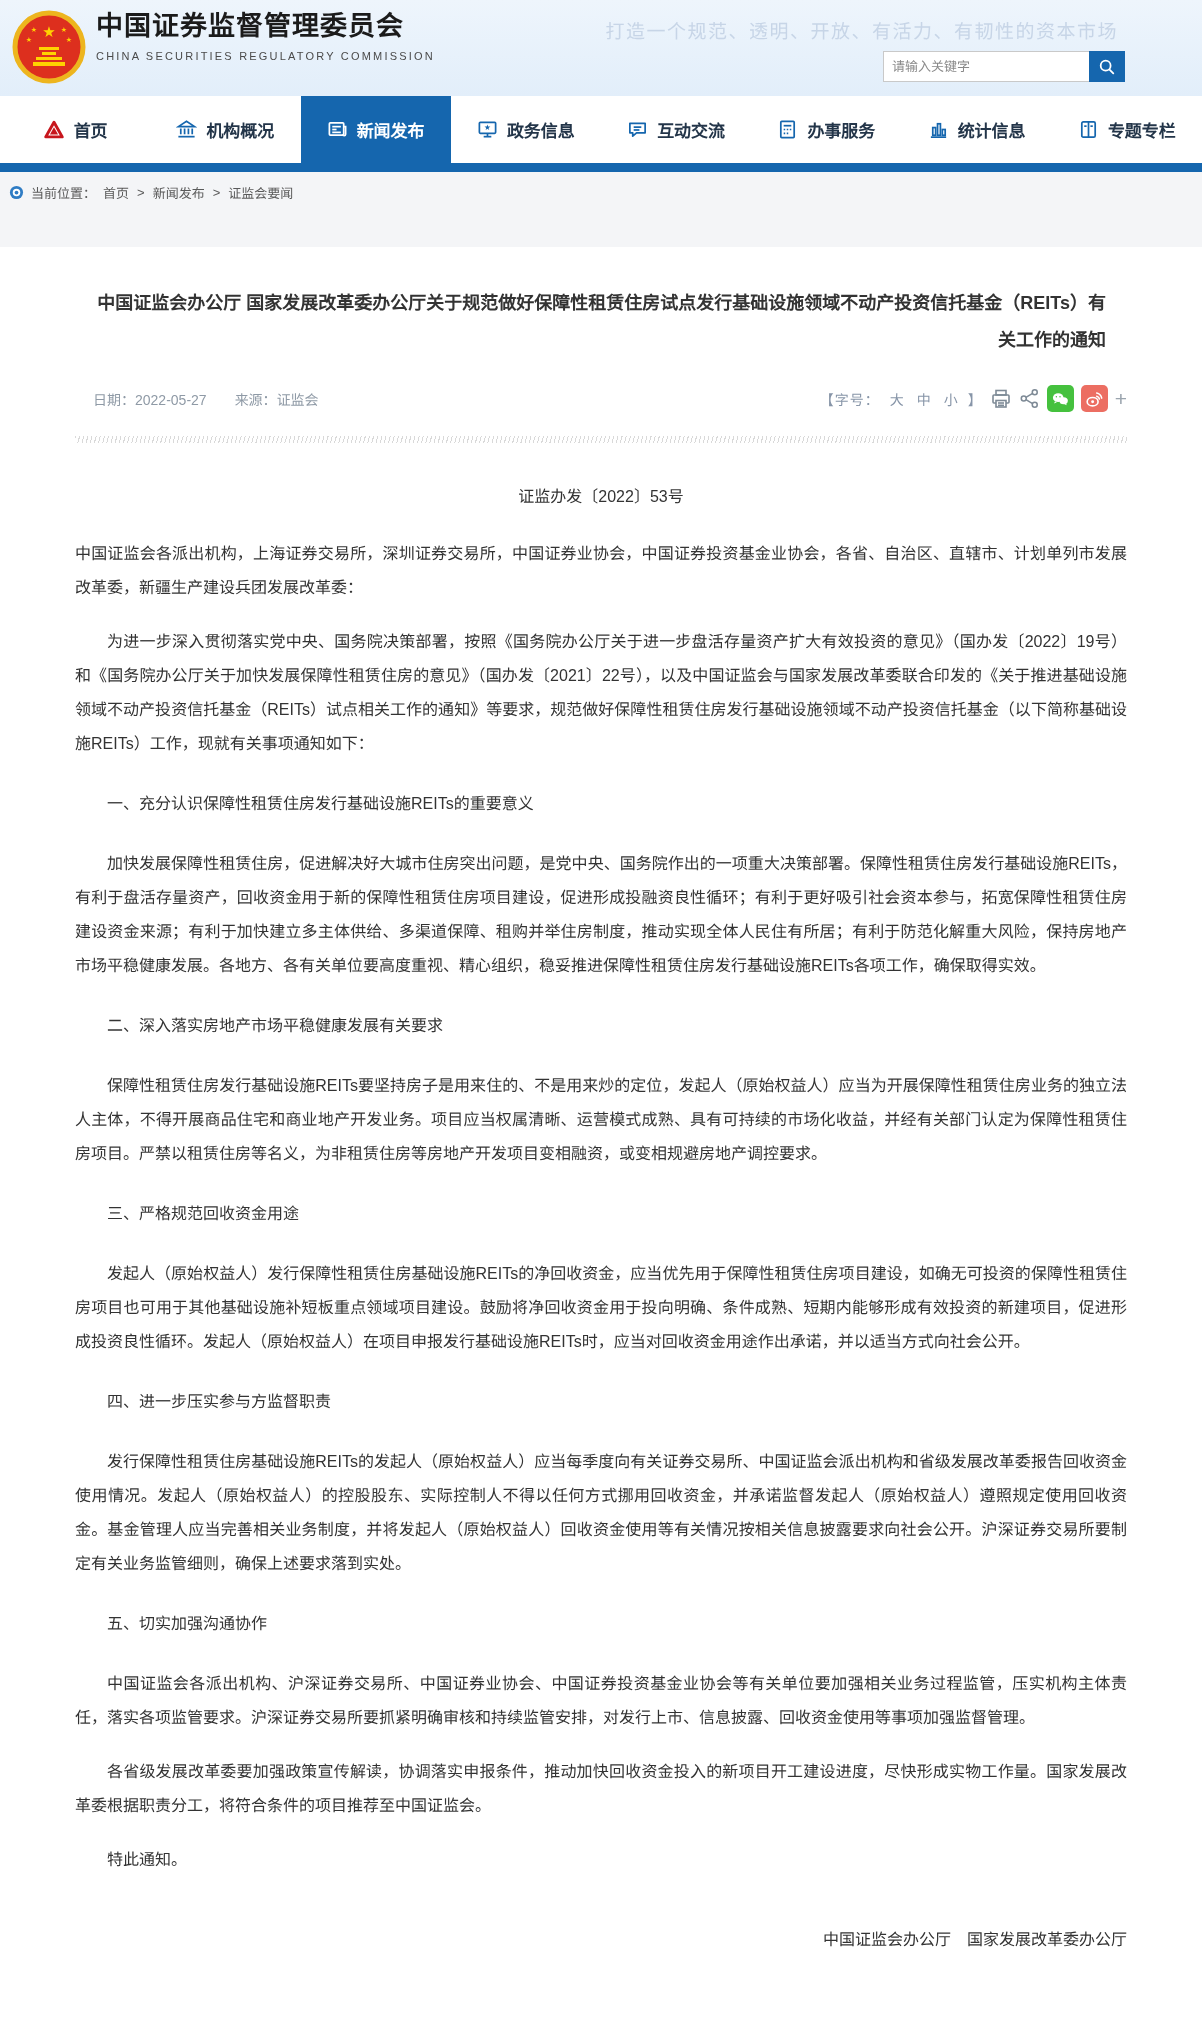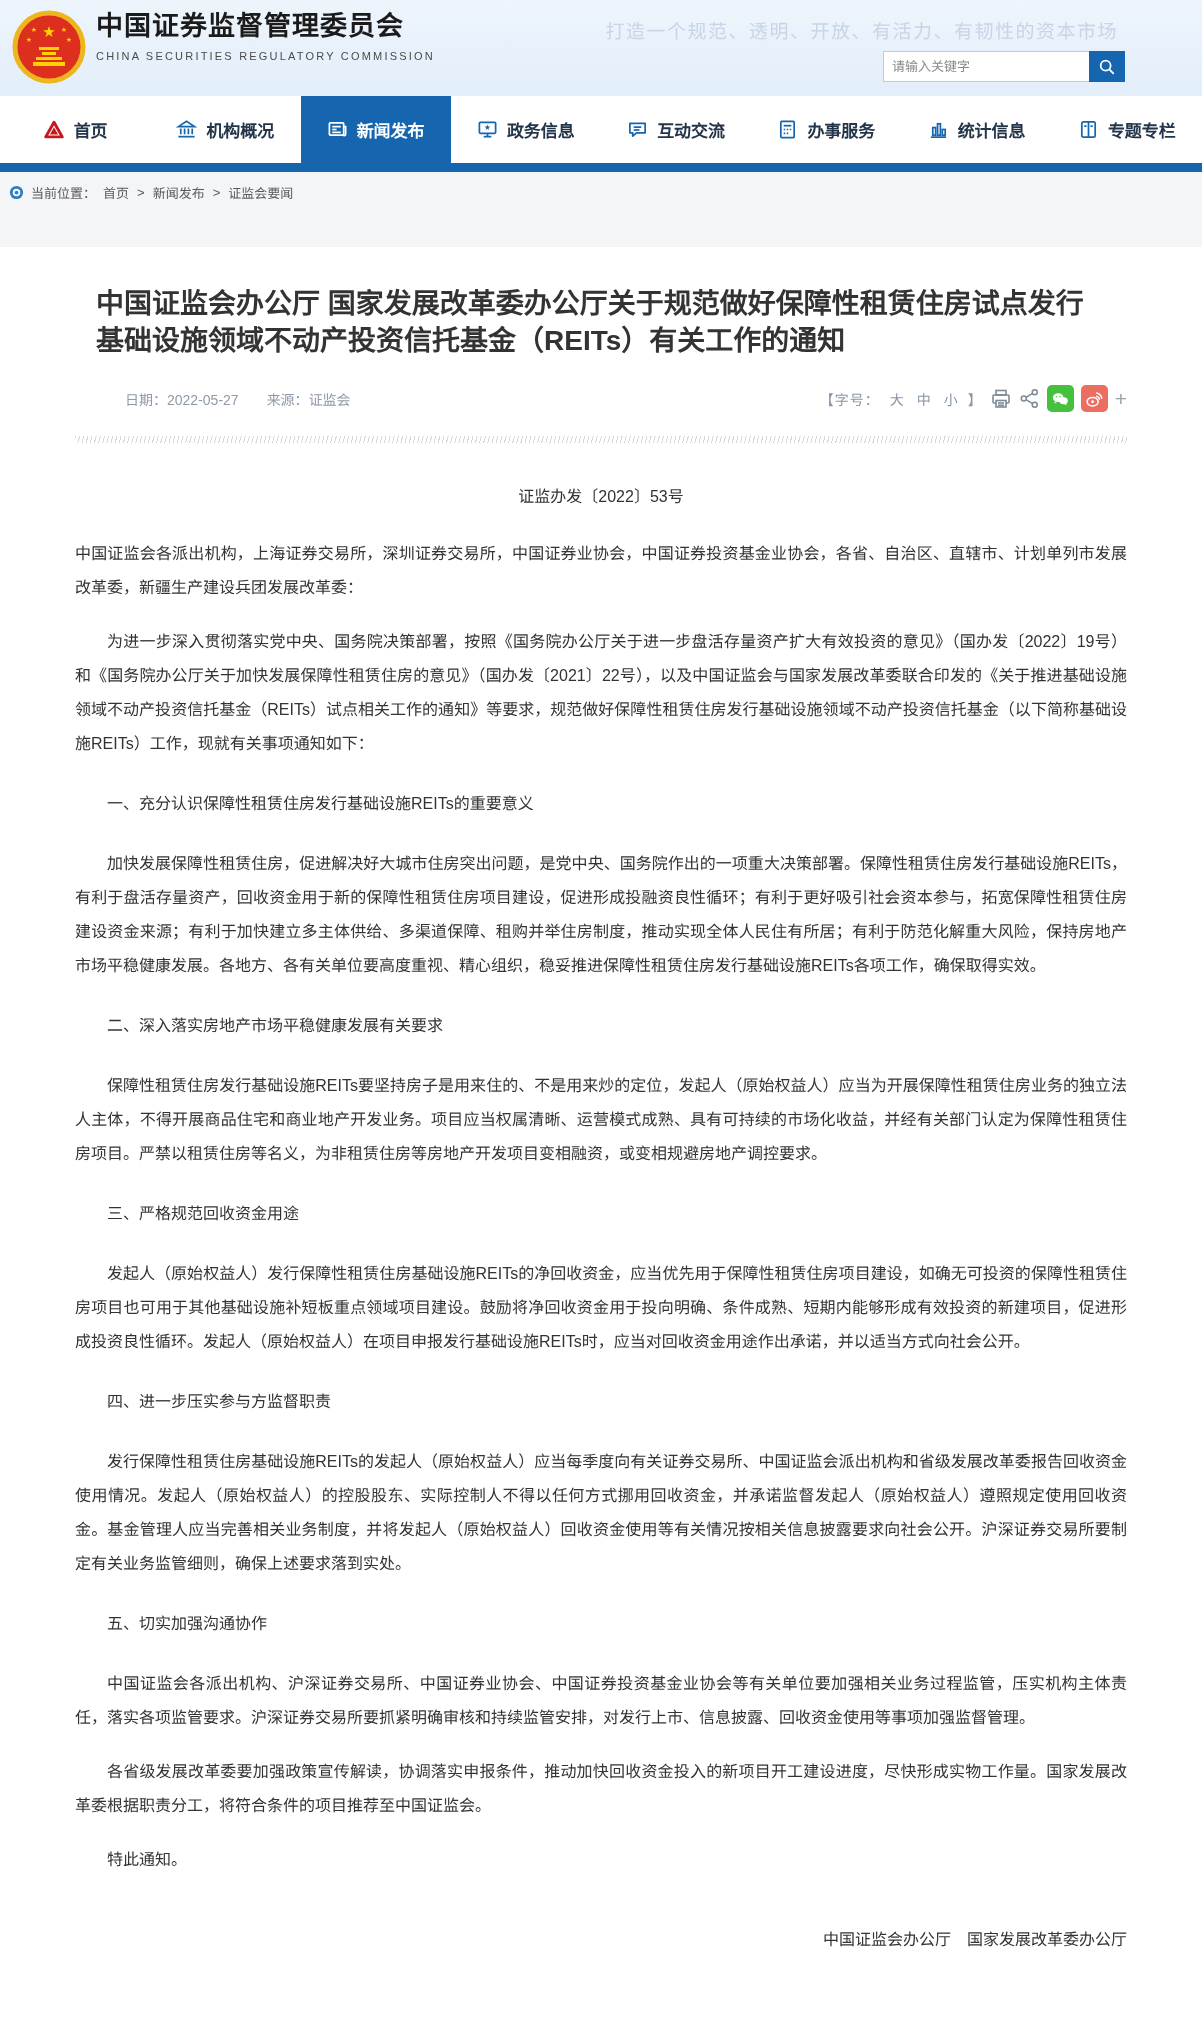--- a/index.html
+++ b/index.html
@@ -47,25 +47,25 @@
   .nav-item.active { background:#1566ae; color:#fff; }
   .nav-item.active .nico { color:#fff; }
   
   .crumb-zone { background:#f4f5f7; height:75px; padding:11px 0 0 9px; }
   .crumb { display:flex; align-items:center; gap:7px; font-size:13px; color:#5a5a5a; }
   .crumb a { color:#5a5a5a; text-decoration:none; cursor:pointer; }
   .crumb .sep { margin:0 1px; }
   
   .article { background:#fff; padding:26px 75px 28px; }
   .a-title {
-    max-width:1010px; margin:12px auto 0; text-align:left;
-    font-size:28px; font-weight:600; color:#333; line-height:37px;
+    max-width:1010px; margin:12px auto 0; text-align:right;
+    font-size:18px; font-weight:600; color:#333; line-height:37px;
   }
   .meta-row { display:flex; justify-content:space-between; align-items:center; margin-top:26px; padding-left:18px; }
-  .meta-left { font-size:14px; color:#8f9aa6;margin-left:32px; }
+  .meta-left { font-size:14px; color:#8f9aa6; }
   .meta-left .gap { display:inline-block; width:28px; }
   .meta-right { display:flex; align-items:center; gap:7px; font-size:14px; color:#8795a8; }
   .fs-label { letter-spacing:1px; }
   .fs-opt { cursor:pointer; padding:0 3px; }
   .tool-ico { display:flex; color:#7e8a96; cursor:pointer; }
   .badge { width:27px; height:27px; border-radius:5px; display:flex; align-items:center; justify-content:center; cursor:pointer; }
   .badge.wechat { background:#45c13e; }
   .badge.weibo  { background:#ec6e62; }
   .plus { font-size:21px; color:#9aa4ae; cursor:pointer; line-height:1; }
   .divider {

